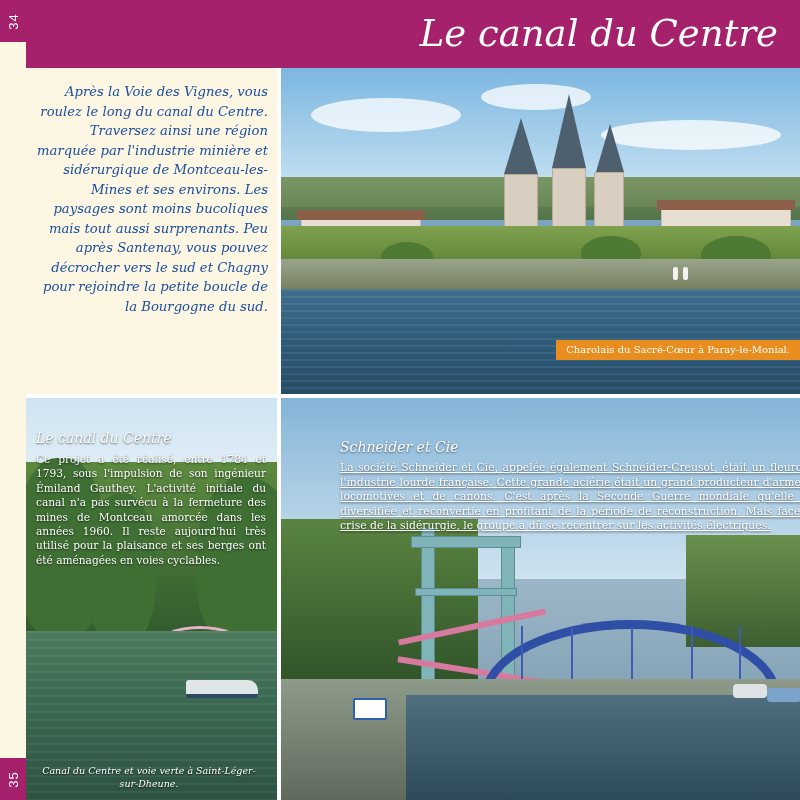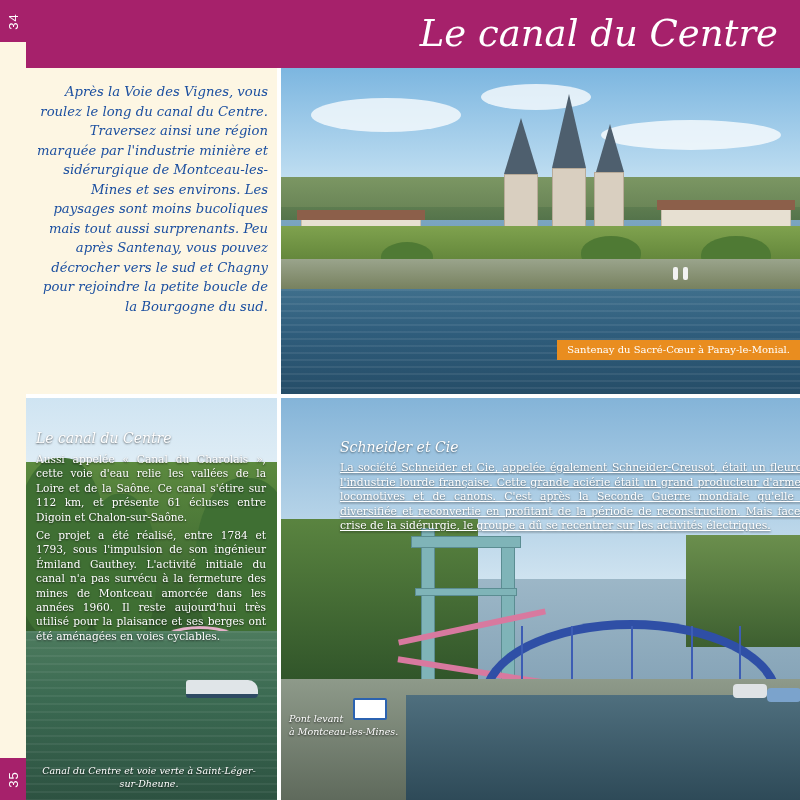--- a/index.html
+++ b/index.html
@@ -374,42 +374,41 @@
 
     <div class="greenbank"></div>
     <div class="bush" style="left:300px; bottom:128px; width:60px; height:34px;"></div>
     <div class="bush" style="left:420px; bottom:124px; width:70px; height:38px;"></div>
     <div class="bush" style="left:100px; bottom:126px; width:52px; height:30px;"></div>
     <div class="quay"></div>
     <div class="person" style="left:392px; bottom:118px;"></div>
     <div class="person" style="left:402px; bottom:118px;"></div>
     <div class="water"></div>
 
-    <div class="caption" id="hero-caption">Santenay du Sacré-Cœur à Paray-le-Monial.</div>
+    <div class="caption" id="hero-caption">Charolais du Sacré-Cœur à Paray-le-Monial.</div>
   </div>
 
   <div class="photo-bl">
     <div class="sky2"></div>
     <div class="forest"></div>
     <div class="tree" style="left:-10px; top:60px; width:90px; height:180px;"></div>
     <div class="tree" style="left:60px; top:96px; width:70px; height:150px;"></div>
     <div class="tree" style="left:170px; top:80px; width:100px; height:170px;"></div>
     <div class="towpath"></div>
     <div class="footbridge">
       <div class="arch"></div>
       <div class="deck"></div>
     </div>
     <div class="canal"></div>
     <div class="boat"></div>
     <div class="overlay-caption" id="bl-caption">Canal du Centre et voie verte à Saint-Léger-sur-Dheune.</div>
   </div>
 
   <div class="left-text-panel">
     <h3>Le canal du Centre</h3>
-    <p>Aussi appelée « Canal du Charolais », cette voie d'eau relie les vallées de la Loire et de la Saône. Ce canal s'étire sur 112 km, et présente 61 écluses entre Digoin et Chalon-sur-Saône.</p>
     <p>Ce projet a été réalisé, entre 1784 et 1793, sous l'impulsion de son ingénieur Émiland Gauthey.  L'activité initiale du canal n'a pas survécu à la fermeture des mines de Montceau amorcée  dans les années 1960. Il reste aujourd'hui très utilisé pour la plaisance et ses berges ont été aménagées en voies cyclables.</p>
   </div>
 
   <div class="right-block">
     <div class="right-photo">
       <div class="sky3"></div>
       <div class="trees3"></div>
       <div class="trees3b"></div>
 
       <div class="lift">
@@ -437,23 +436,19 @@
       <div class="roadsign"></div>
       <div class="car" style="left:452px; top:286px; background:#dfe3e6;"></div>
       <div class="car" style="left:486px; top:290px; background:#7ba3cc;"></div>
     </div>
 
     <div class="right-text">
       <h3>Schneider et Cie</h3>
       <p>La société Schneider et Cie, appelée également Schneider-Creusot, était un fleuron de l'industrie lourde française. Cette grande aciérie était un grand producteur d'armes, de locomotives et de canons. C'est après la Seconde Guerre mondiale qu'elle s'est diversifiée et reconvertie en profitant de la période de reconstruction. Mais face à la crise de la sidérurgie, le groupe a dû se recentrer sur les activités électriques.</p>
     </div>
 
-    <div class="overlay-caption" id="right-caption">
-      <div>Pont levant</div>
-      <div>à Montceau-les-Mines.</div>
-    </div>
   </div>
 
   <div class="gap-v" style="left:26px; top:394px; width:774px; height:4px;"></div>
   <div class="gap-v" style="left:277px; top:68px; width:4px; height:732px;"></div>
   <div class="gap-v" style="left:26px; top:623px; width:0px; height:0px;"></div>
 
 </div>
 
 </body></html>

